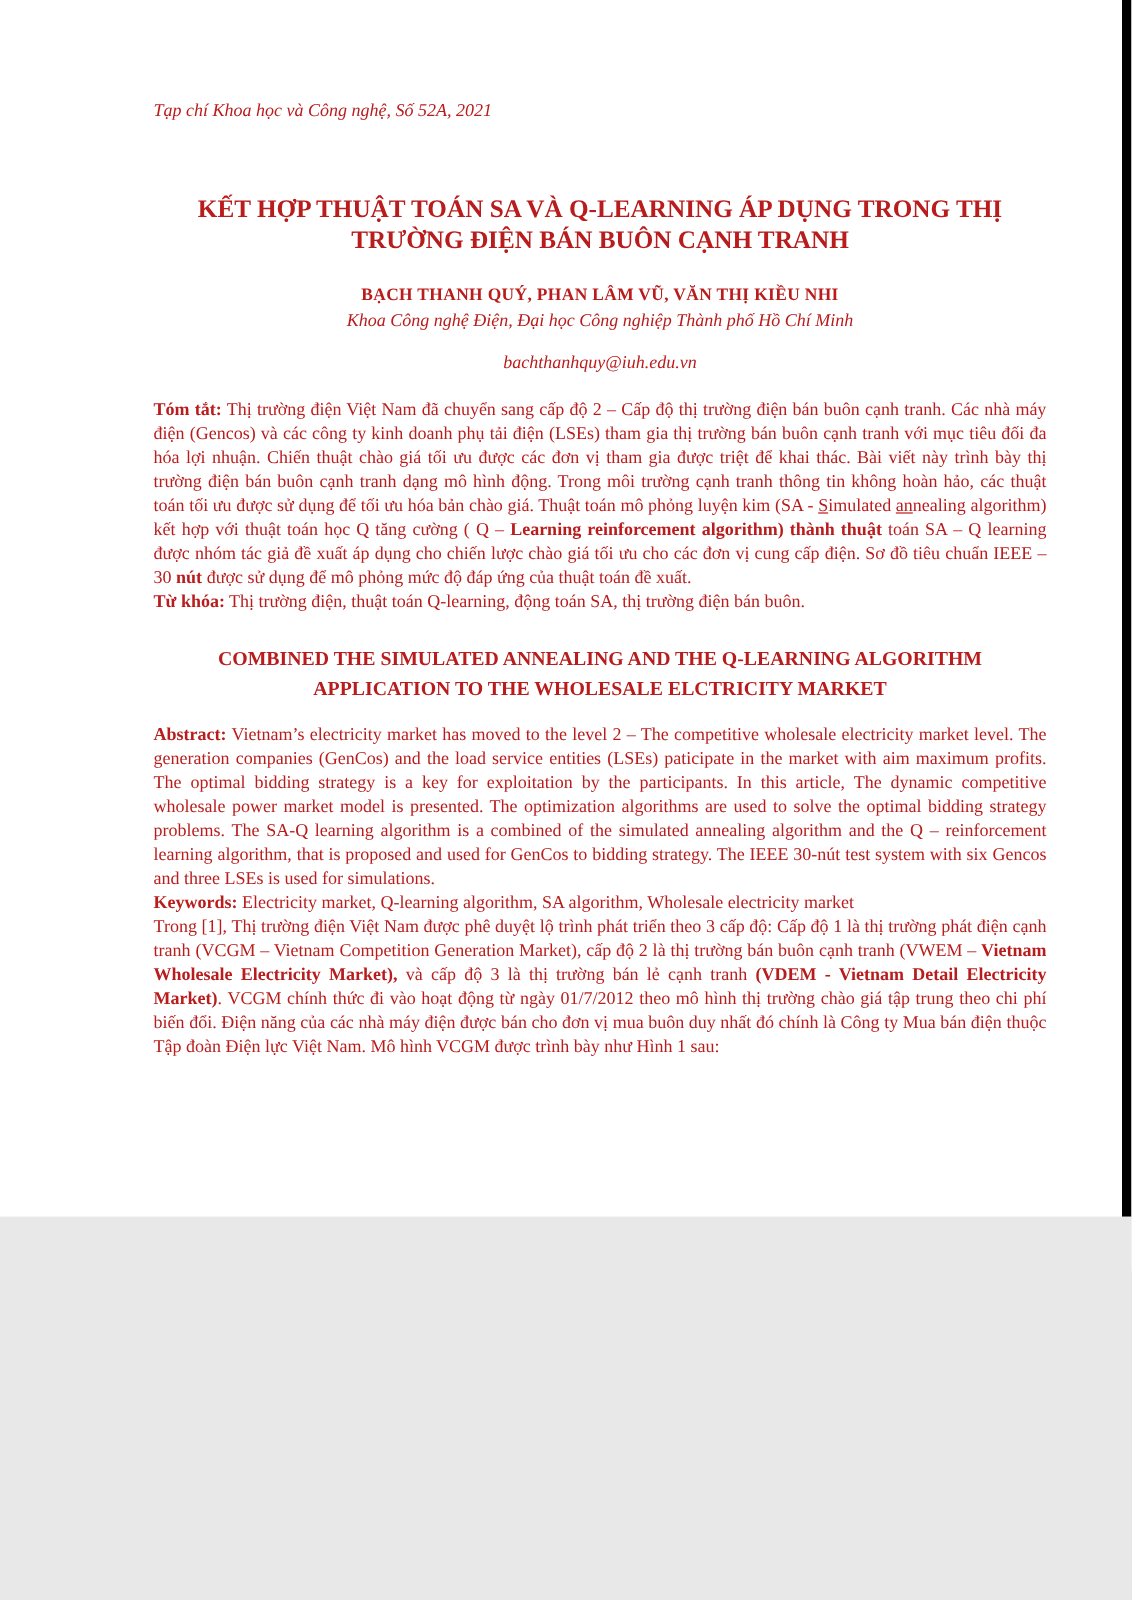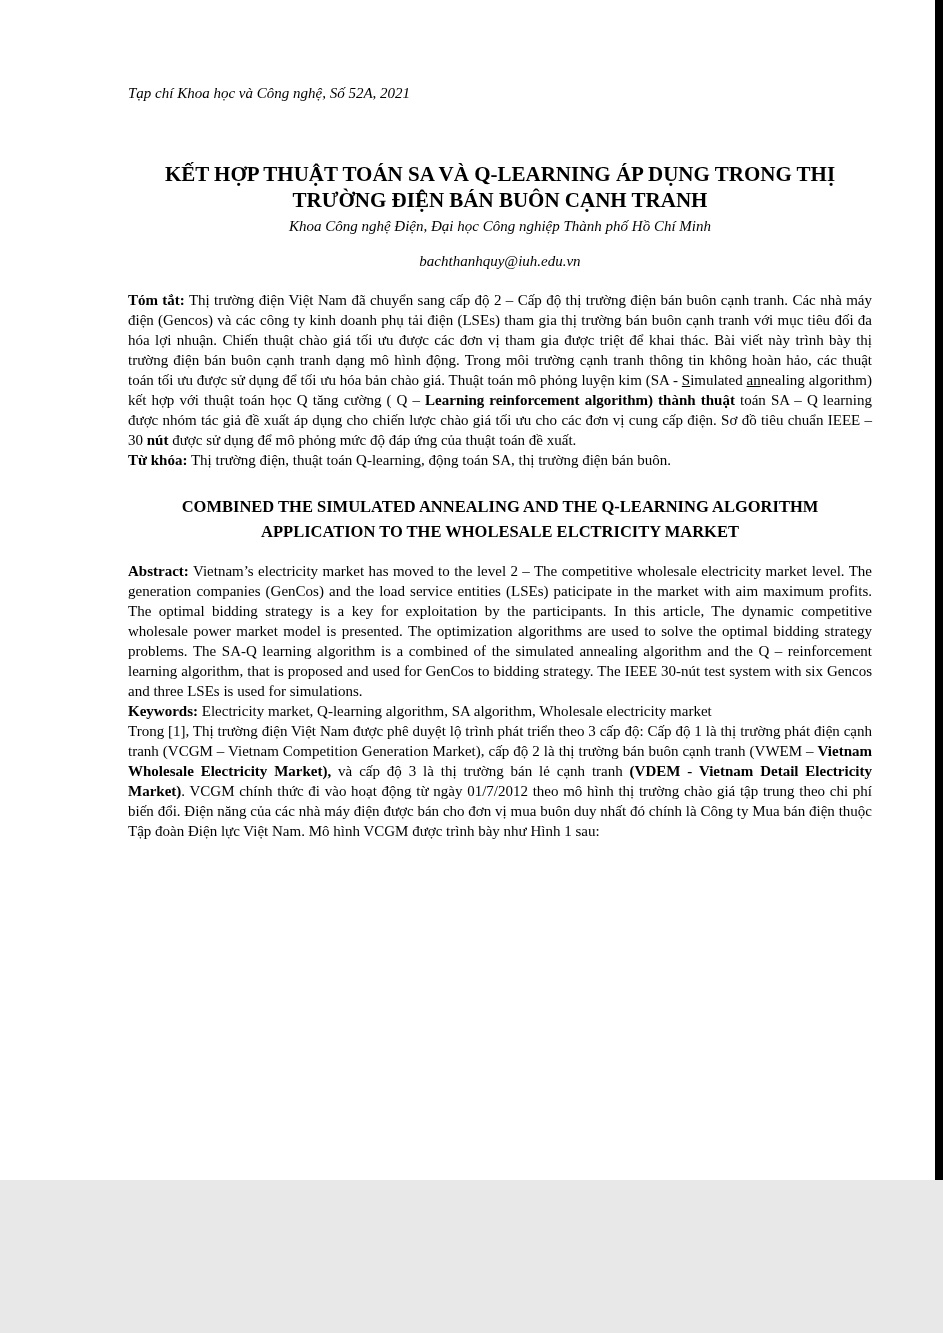--- a/index.html
+++ b/index.html
@@ -1,23 +1,23 @@
 <!DOCTYPE html>
 <html><head>
 <meta charset="utf-8">
 <style>
   html, body { margin: 0; padding: 0; background: #e8e8e8; }
   .page {
     position: relative;
     width: 943px;
-    height: 1180px;
+    height: 1014px;
     margin: 0 auto;
     background: #ffffff;
     font-family: "Liberation Serif", serif;
-    color: #000000;
+    color: #b91c1c;
     overflow: hidden;
   }
   .edge-bar {
     position: absolute;
     top: 0; right: 0;
     width: 8px; height: 1333px;
     background: #000000;
   }
   .content {
     position: absolute;
@@ -95,20 +95,21 @@
 <body>
 
 <div class="page">
 
   <div class="content">
 
     <div class="journal-header">Tạp chí Khoa học và Công nghệ, Số 52A, 2021</div>
 
     <div class="title-vn">KẾT HỢP THUẬT TOÁN SA VÀ Q-LEARNING ÁP DỤNG TRONG THỊ TRƯỜNG ĐIỆN BÁN BUÔN CẠNH TRANH</div>
 
+    <div class="authors">BẠCH THANH QUÝ, PHAN LÂM VŨ, VĂN THỊ KIỀU NHI</div>
 
     <div class="affiliation">Khoa Công nghệ Điện, Đại học Công nghiệp Thành phố Hồ Chí Minh</div>
 
     <div class="email">bachthanhquy@iuh.edu.vn</div>
 
     <p class="para abstract-vn"><span class="b">Tóm tắt:</span><span> Thị trường điện Việt Nam đã chuyển sang cấp độ 2 – Cấp độ thị trường điện bán buôn cạnh tranh. Các nhà máy điện (Gencos) và các công ty kinh doanh phụ tải điện (LSEs) tham gia thị trường bán buôn cạnh tranh với mục tiêu đối đa hóa lợi nhuận. Chiến thuật chào giá tối ưu được các đơn vị tham gia được triệt để khai thác. Bài viết này trình bày thị trường điện bán buôn cạnh tranh dạng mô hình động. Trong môi trường cạnh tranh thông tin không hoàn hảo, các thuật toán tối ưu được sử dụng để tối ưu hóa bản chào giá. Thuật toán mô phỏng luyện kim (SA - </span><span class="u">S</span><span>imulated </span><span class="u">an</span><span>nealing algorithm) kết hợp với thuật toán học Q tăng cường ( Q – </span><span class="b">Learning reinforcement algorithm) thành thuật</span><span> toán SA – Q learning được nhóm tác giả đề xuất áp dụng cho chiến lược chào giá tối ưu cho các đơn vị cung cấp điện. Sơ đồ tiêu chuẩn IEEE – 30 </span><span class="b">nút</span><span> được sử dụng để mô phỏng mức độ đáp ứng của thuật toán đề xuất.</span></p>
 
     <p class="para"><span class="b">Từ khóa:</span><span> Thị trường điện, thuật toán Q-learning, động toán SA, thị trường điện bán buôn.</span></p>
 
     <div class="title-en">COMBINED THE  SIMULATED ANNEALING AND THE Q-LEARNING ALGORITHM APPLICATION TO THE WHOLESALE ELCTRICITY MARKET</div>

